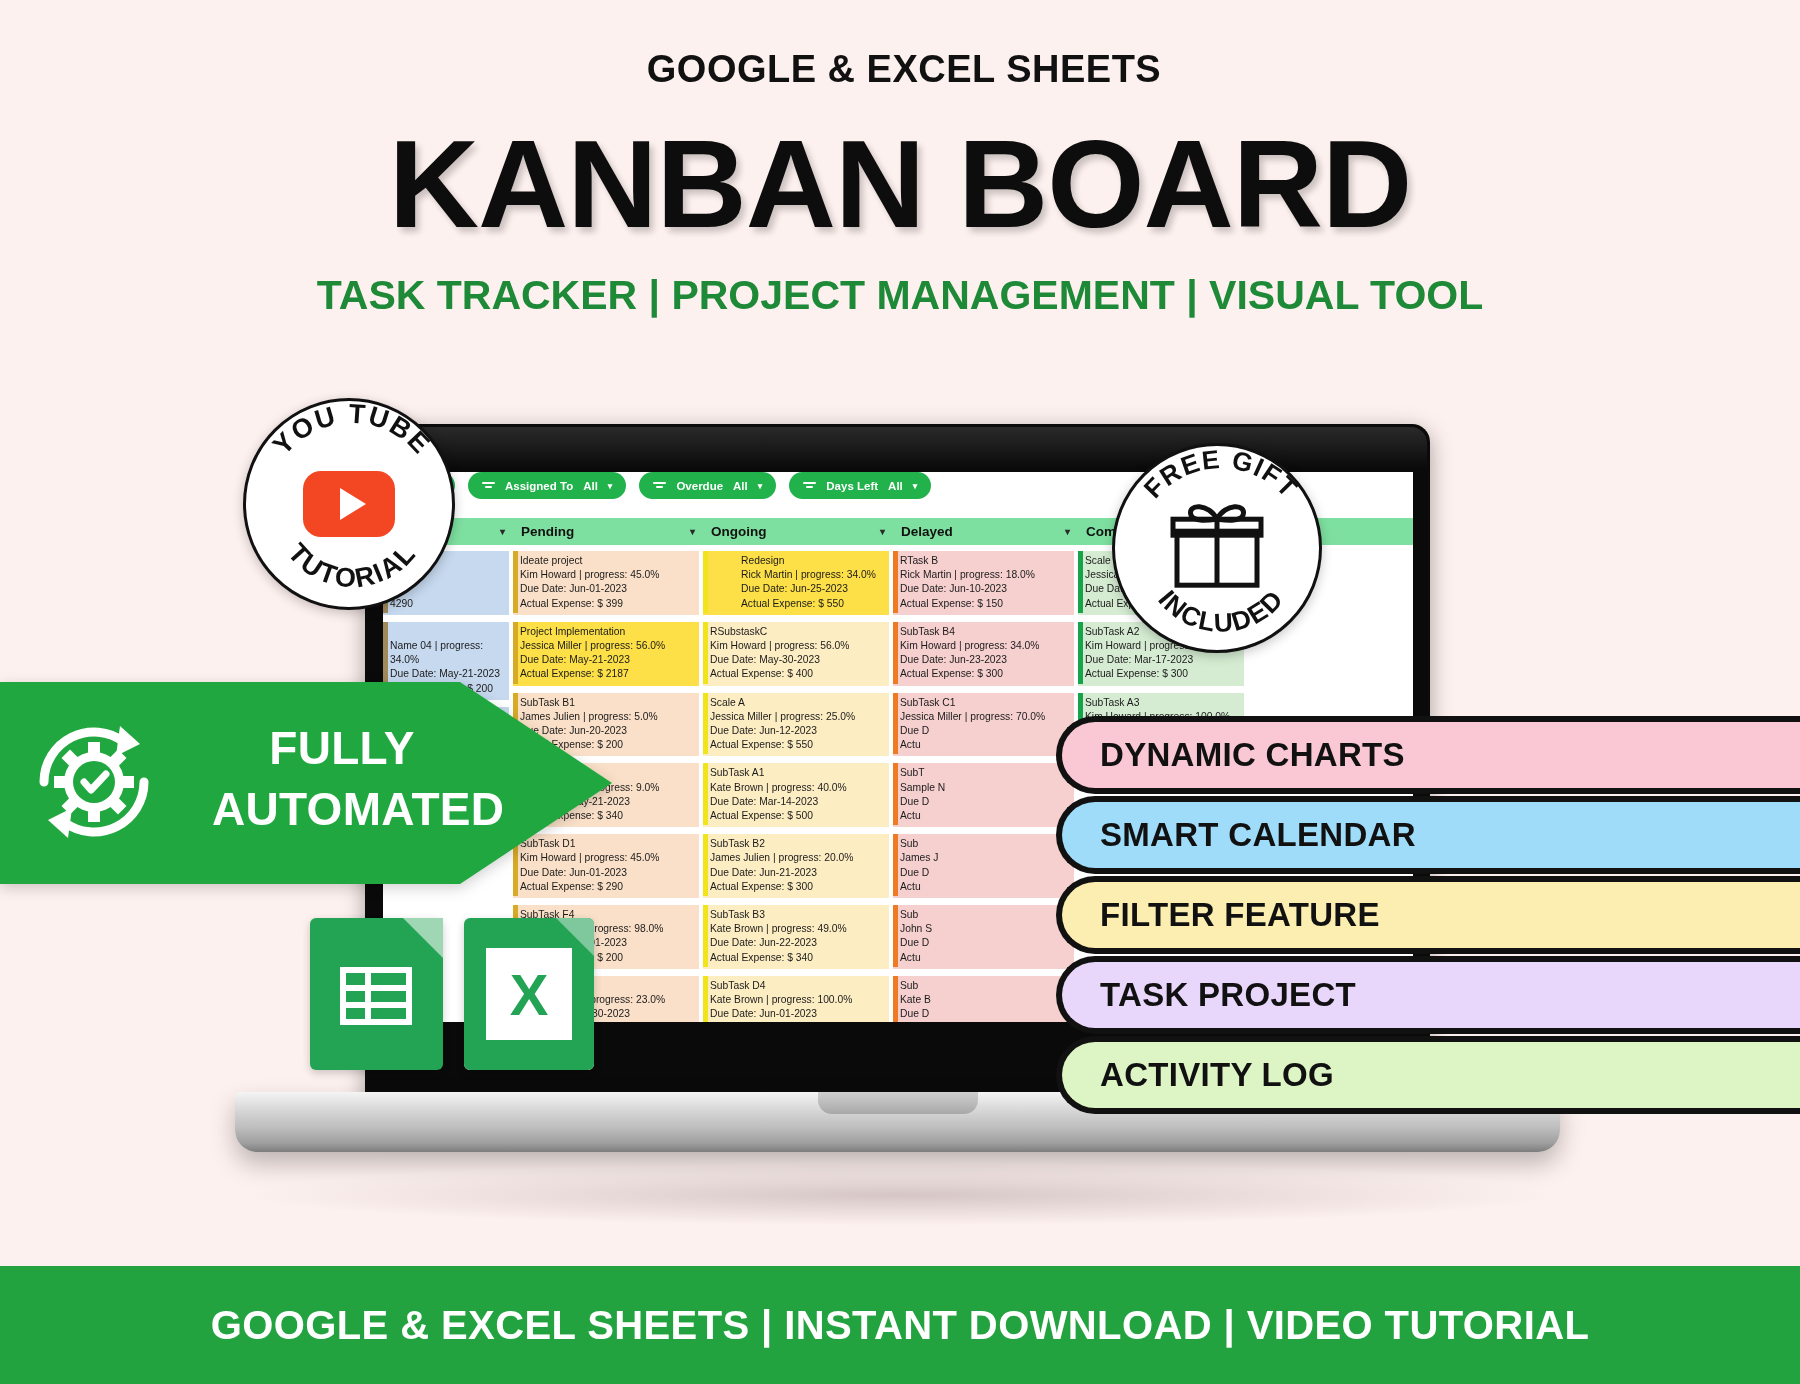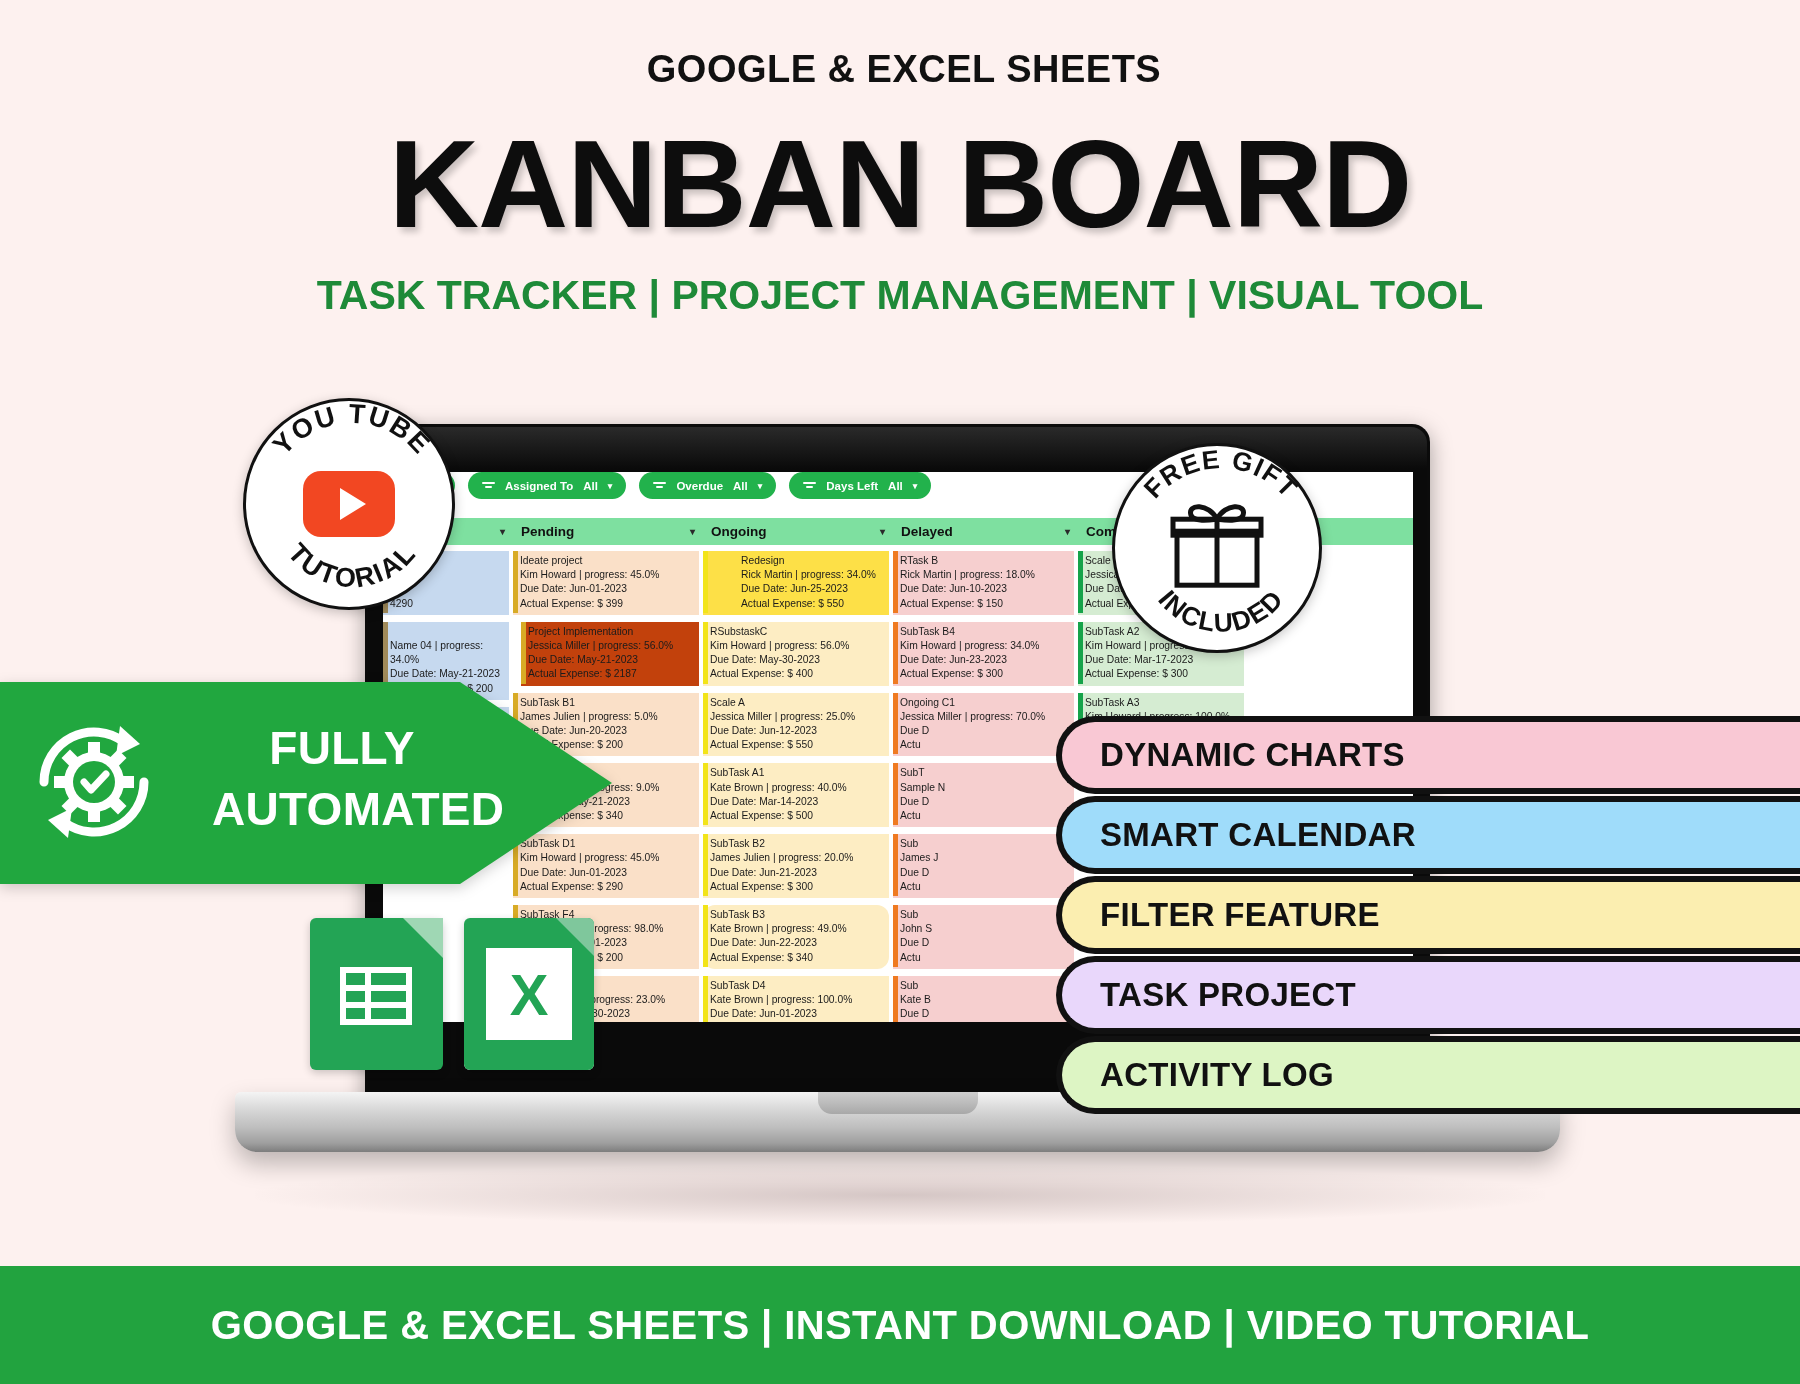--- a/index.html
+++ b/index.html
@@ -285,21 +285,21 @@
           </div>
         </div>
         <div class="boardcol" style="width: 190px;">
           <div class="card" style="background: rgb(250, 224, 200);">
             <div class="bar" style="background: rgb(216, 171, 38);"></div>
             <span class="t">Ideate project</span>
             <span class="t">Kim Howard | progress: 45.0%</span>
             <span class="t">Due Date: Jun-01-2023</span>
             <span class="t">Actual Expense: $ 399</span>
           </div>
-          <div class="card" style="background: #c2410c; margin-left: 8px;">
+          <div class="card" style="background: #fde047;">
             <div class="bar" style="background: rgb(216, 171, 38);"></div>
             <span class="t">Project Implementation</span>
             <span class="t">Jessica Miller | progress: 56.0%</span>
             <span class="t">Due Date: May-21-2023</span>
             <span class="t">Actual Expense: $ 2187</span>
           </div>
           <div class="card" style="background: rgb(250, 224, 200);">
             <div class="bar" style="background: rgb(216, 171, 38);"></div>
             <span class="t">SubTask B1</span>
             <span class="t">James Julien | progress: 5.0%</span>
@@ -364,21 +364,21 @@
             <span class="t">Due Date: Mar-14-2023</span>
             <span class="t">Actual Expense: $ 500</span>
           </div>
           <div class="card" style="background: rgb(253, 237, 195);">
             <div class="bar" style="background: rgb(242, 228, 26);"></div>
             <span class="t">SubTask B2</span>
             <span class="t">James Julien | progress: 20.0%</span>
             <span class="t">Due Date: Jun-21-2023</span>
             <span class="t">Actual Expense: $ 300</span>
           </div>
-          <div class="card" style="background: rgb(253, 237, 195); border-radius: 12px;">
+          <div class="card" style="background: rgb(253, 237, 195);">
             <div class="bar" style="background: rgb(242, 228, 26);"></div>
             <span class="t">SubTask B3</span>
             <span class="t">Kate Brown | progress: 49.0%</span>
             <span class="t">Due Date: Jun-22-2023</span>
             <span class="t">Actual Expense: $ 340</span>
           </div>
           <div class="card" style="background: rgb(253, 237, 195);">
             <div class="bar" style="background: rgb(242, 228, 26);"></div>
             <span class="t">SubTask D4</span>
             <span class="t">Kate Brown | progress: 100.0%</span>
@@ -396,21 +396,21 @@
           </div>
           <div class="card" style="background: rgb(246, 207, 207);">
             <div class="bar" style="background: rgb(239, 122, 33);"></div>
             <span class="t">SubTask B4</span>
             <span class="t">Kim Howard | progress: 34.0%</span>
             <span class="t">Due Date: Jun-23-2023</span>
             <span class="t">Actual Expense: $ 300</span>
           </div>
           <div class="card" style="background: rgb(246, 207, 207);">
             <div class="bar" style="background: rgb(239, 122, 33);"></div>
-            <span class="t">Ongoing C1</span>
+            <span class="t">SubTask C1</span>
             <span class="t">Jessica Miller | progress: 70.0%</span>
             <span class="t">Due D</span>
             <span class="t">Actu</span>
           </div>
           <div class="card" style="background: rgb(246, 207, 207);">
             <div class="bar" style="background: rgb(239, 122, 33);"></div>
             <span class="t">SubT</span>
             <span class="t">Sample N</span>
             <span class="t">Due D</span>
             <span class="t">Actu</span>

